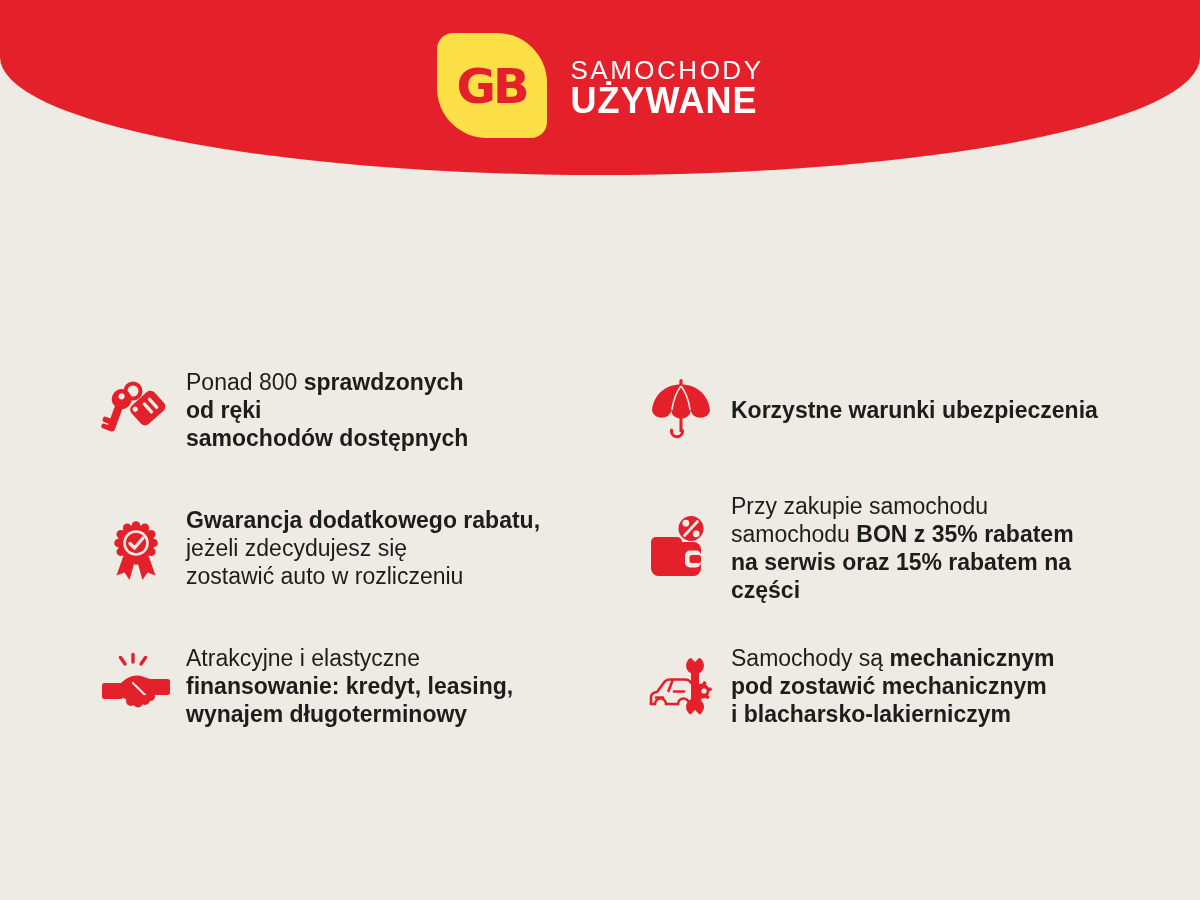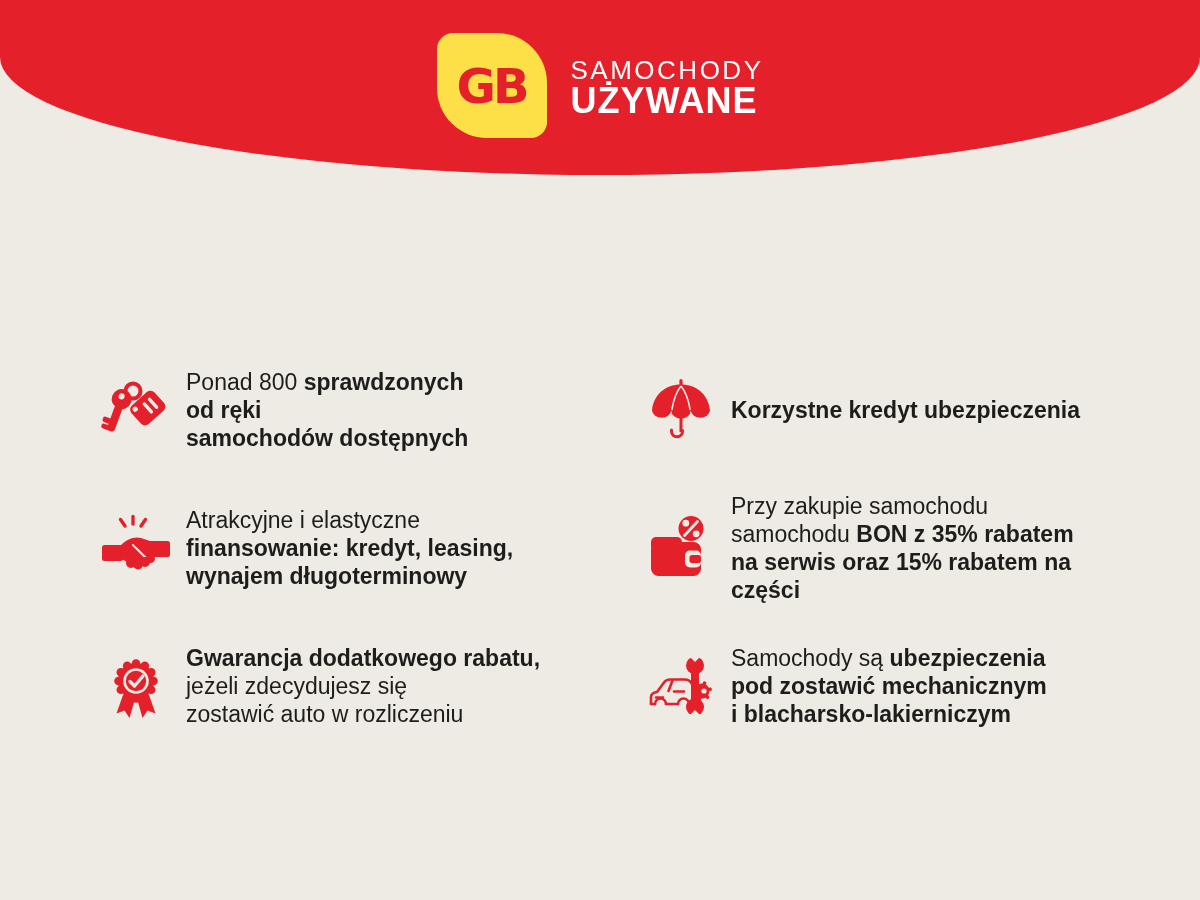--- a/index.html
+++ b/index.html
@@ -81,46 +81,20 @@
             <circle cx="37.5" cy="27" r="2.6" fill="#EEEAE4"></circle>
             <rect x="46" y="27.5" width="3.4" height="14" rx="1.7" fill="#EEEAE4"></rect>
             <rect x="53" y="27.5" width="3.4" height="14" rx="1.7" fill="#EEEAE4"></rect>
           </g>
         </svg>
       </div>
       <div class="f-text">
         <div class="f-line"><span>Ponad 800 </span><span class="b">sprawdzonych</span></div>
         <div class="f-line"><span class="b">od ręki</span></div>
         <div class="f-line"><span class="b">samochodów dostępnych</span></div>
-      </div>
-    </div>
-
-    <div class="feature">
-      <div class="icon-box">
-        <svg viewBox="0 0 72 72" xmlns="http://www.w3.org/2000/svg">
-          <g stroke="#E4212B" stroke-width="3.4" stroke-linecap="round">
-            <line x1="25" y1="14" x2="20.5" y2="7.5"></line>
-            <line x1="33" y1="12" x2="33" y2="4.5"></line>
-            <line x1="41" y1="14" x2="45.5" y2="7.5"></line>
-          </g>
-          <rect x="2" y="33" width="21" height="16" rx="2.5" fill="#E4212B"></rect>
-          <rect x="49" y="29" width="21" height="16" rx="2.5" fill="#E4212B"></rect>
-          <path d="M20,34 C26,27 35,24 41,26 L56,31 L56,43 L47,49 C41,54 33,55 27,50 L20,46 Z" fill="#E4212B"></path>
-          <line x1="33" y1="33" x2="46" y2="46" stroke="#EEEAE4" stroke-width="2.2" stroke-linecap="round"></line>
-          <circle cx="38" cy="30.5" r="4.5" fill="#E4212B"></circle>
-          <circle cx="31" cy="51" r="5" fill="#E4212B"></circle>
-          <circle cx="38" cy="52.5" r="5" fill="#E4212B"></circle>
-          <circle cx="45" cy="50" r="5" fill="#E4212B"></circle>
-          <circle cx="50.5" cy="46.5" r="4.5" fill="#E4212B"></circle>
-        </svg>
-      </div>
-      <div class="f-text">
-        <div class="f-line"><span>Atrakcyjne i elastyczne</span></div>
-        <div class="f-line"><span class="b">finansowanie: kredyt, leasing,</span></div>
-        <div class="f-line"><span class="b">wynajem długoterminowy</span></div>
       </div>
     </div>
 
     <div class="feature">
       <div class="icon-box">
         <svg viewBox="0 0 72 72" xmlns="http://www.w3.org/2000/svg">
           <polygon points="23,45 35,48.5 29.5,68 24.5,60.5 16.5,63.5" fill="#E4212B"></polygon>
           <polygon points="49,45 37,48.5 42.5,68 47.5,60.5 55.5,63.5" fill="#E4212B"></polygon>
           <g fill="#E4212B">
             <circle cx="36" cy="31" r="18"></circle>
@@ -145,31 +119,57 @@
       <div class="f-text">
         <div class="f-line"><span class="b">Gwarancja dodatkowego rabatu,</span></div>
         <div class="f-line"><span>jeżeli zdecydujesz się</span></div>
         <div class="f-line"><span>zostawić auto w rozliczeniu</span></div>
       </div>
     </div>
 
     <div class="feature">
       <div class="icon-box">
         <svg viewBox="0 0 72 72" xmlns="http://www.w3.org/2000/svg">
+          <g stroke="#E4212B" stroke-width="3.4" stroke-linecap="round">
+            <line x1="25" y1="14" x2="20.5" y2="7.5"></line>
+            <line x1="33" y1="12" x2="33" y2="4.5"></line>
+            <line x1="41" y1="14" x2="45.5" y2="7.5"></line>
+          </g>
+          <rect x="2" y="33" width="21" height="16" rx="2.5" fill="#E4212B"></rect>
+          <rect x="49" y="29" width="21" height="16" rx="2.5" fill="#E4212B"></rect>
+          <path d="M20,34 C26,27 35,24 41,26 L56,31 L56,43 L47,49 C41,54 33,55 27,50 L20,46 Z" fill="#E4212B"></path>
+          <line x1="33" y1="33" x2="46" y2="46" stroke="#EEEAE4" stroke-width="2.2" stroke-linecap="round"></line>
+          <circle cx="38" cy="30.5" r="4.5" fill="#E4212B"></circle>
+          <circle cx="31" cy="51" r="5" fill="#E4212B"></circle>
+          <circle cx="38" cy="52.5" r="5" fill="#E4212B"></circle>
+          <circle cx="45" cy="50" r="5" fill="#E4212B"></circle>
+          <circle cx="50.5" cy="46.5" r="4.5" fill="#E4212B"></circle>
+        </svg>
+      </div>
+      <div class="f-text">
+        <div class="f-line"><span>Atrakcyjne i elastyczne</span></div>
+        <div class="f-line"><span class="b">finansowanie: kredyt, leasing,</span></div>
+        <div class="f-line"><span class="b">wynajem długoterminowy</span></div>
+      </div>
+    </div>
+
+    <div class="feature">
+      <div class="icon-box">
+        <svg viewBox="0 0 72 72" xmlns="http://www.w3.org/2000/svg">
           <rect x="34.4" y="5" width="3.2" height="8" rx="1.6" fill="#E4212B"></rect>
           <path d="M7,36.5 C8.5,20.5 20.5,10.5 36,10.5 C51.5,10.5 63.5,20.5 65,36.5
                    A9.7,8.2 0 0 1 45.7,36.5 A9.7,8.2 0 0 1 26.3,36.5 A9.7,8.2 0 0 1 7,36.5 Z" fill="#E4212B"></path>
           <path d="M36,12 Q29.5,20 26.8,36" fill="none" stroke="#EEEAE4" stroke-width="1.6"></path>
           <path d="M36,12 Q42.5,20 45.2,36" fill="none" stroke="#EEEAE4" stroke-width="1.6"></path>
           <rect x="34.5" y="33" width="3" height="25" fill="#E4212B"></rect>
           <path d="M37.5,56.5 l0,1 a5.5,5.2 0 0 1 -11,0 l0,-1.5" fill="none" stroke="#E4212B" stroke-width="3" stroke-linecap="round"></path>
         </svg>
       </div>
       <div class="f-text">
-        <div class="f-line"><span class="b">Korzystne kredyt ubezpieczenia</span></div>
+        <div class="f-line"><span class="b">Korzystne warunki ubezpieczenia</span></div>
       </div>
     </div>
 
     <div class="feature">
       <div class="icon-box">
         <svg viewBox="0 0 72 72" xmlns="http://www.w3.org/2000/svg">
           <circle cx="46" cy="16.5" r="14" fill="#E4212B" stroke="#EEEAE4" stroke-width="3"></circle>
           <circle cx="40.8" cy="11.2" r="3.4" fill="#EEEAE4"></circle>
           <circle cx="51.2" cy="21.8" r="3.4" fill="#EEEAE4"></circle>
           <line x1="39.5" y1="23.5" x2="52.5" y2="9.5" stroke="#EEEAE4" stroke-width="2.8" stroke-linecap="round"></line>
@@ -211,20 +211,20 @@
           </g>
           <circle cx="50" cy="15.5" r="9" fill="#E4212B"></circle>
           <rect x="46" y="15" width="8" height="42" rx="3.5" fill="#E4212B"></rect>
           <circle cx="50" cy="57" r="9" fill="#E4212B"></circle>
           <rect x="45" y="0" width="10" height="10" fill="#EEEAE4" transform="rotate(45 50 5)"></rect>
           <rect x="45" y="62" width="10" height="10" fill="#EEEAE4" transform="rotate(45 50 67)"></rect>
           <circle cx="59" cy="41" r="2.6" fill="#EEEAE4"></circle>
         </svg>
       </div>
       <div class="f-text">
-        <div class="f-line"><span>Samochody są </span><span class="b">ubezpieczenia</span></div>
+        <div class="f-line"><span>Samochody są </span><span class="b">mechanicznym</span></div>
         <div class="f-line"><span class="b">pod zostawić mechanicznym</span></div>
         <div class="f-line"><span class="b">i blacharsko-lakierniczym</span></div>
       </div>
     </div>
 
   </div>
 </div>
 
 </body></html>

